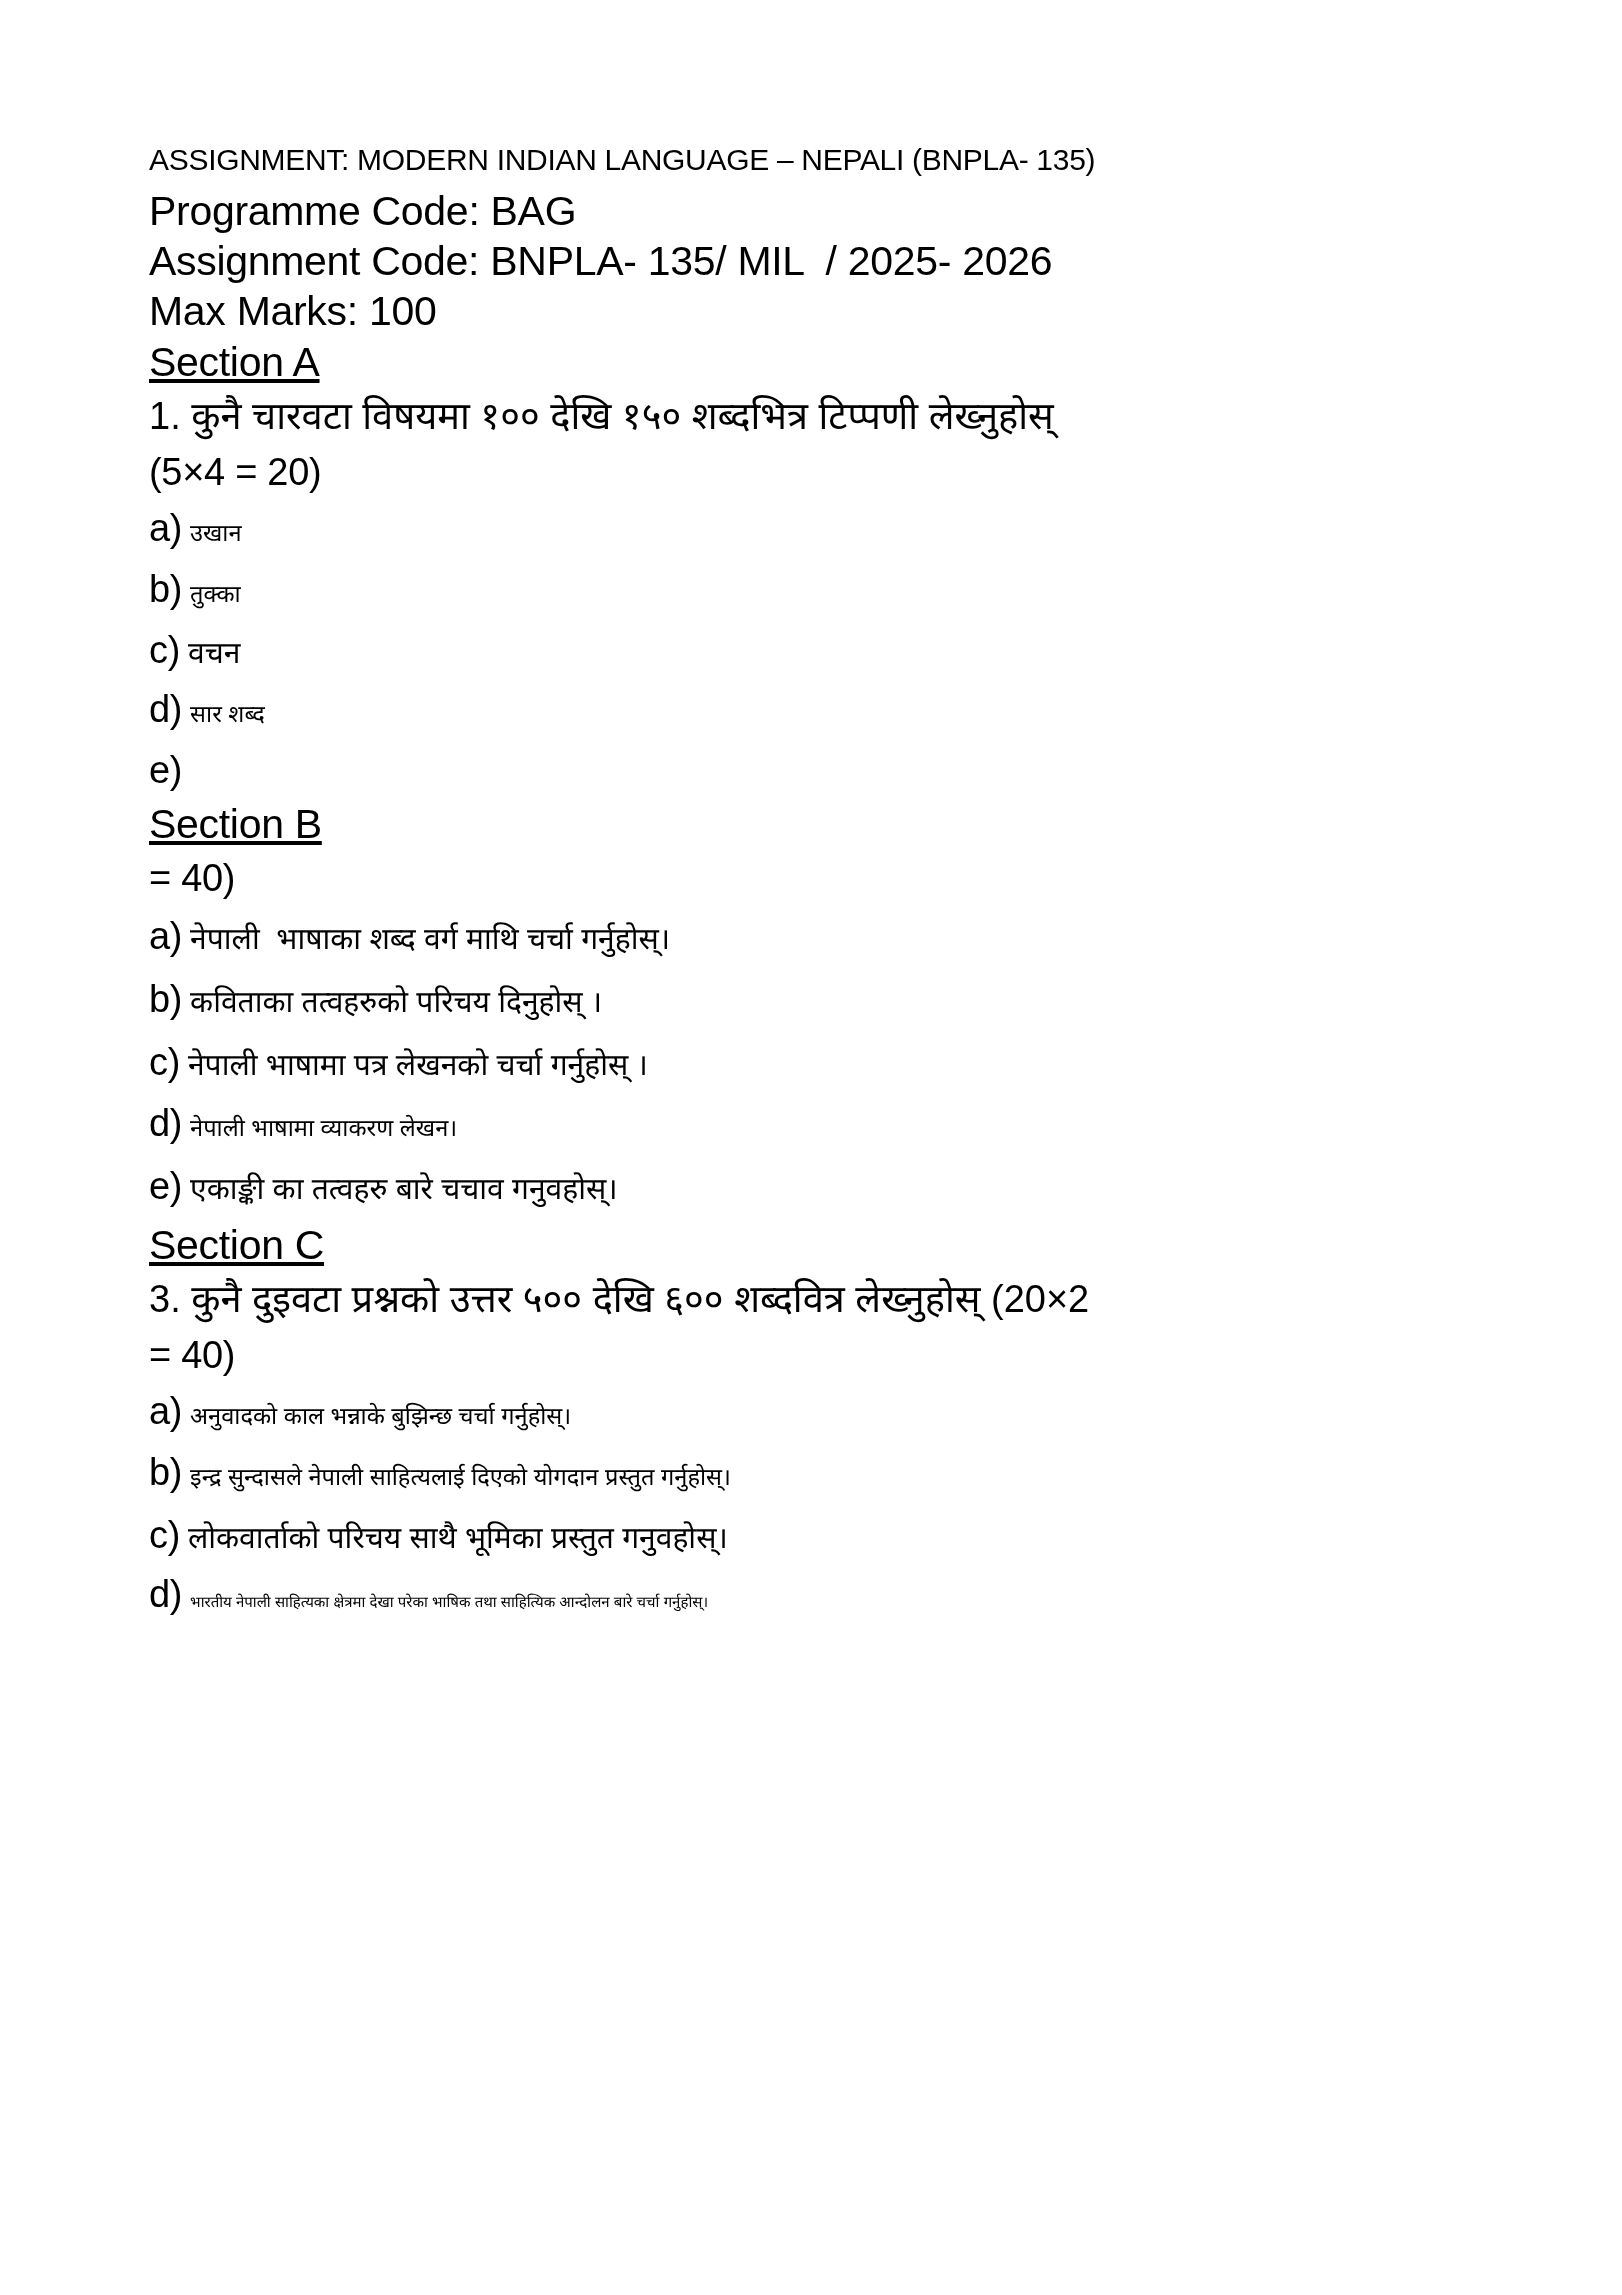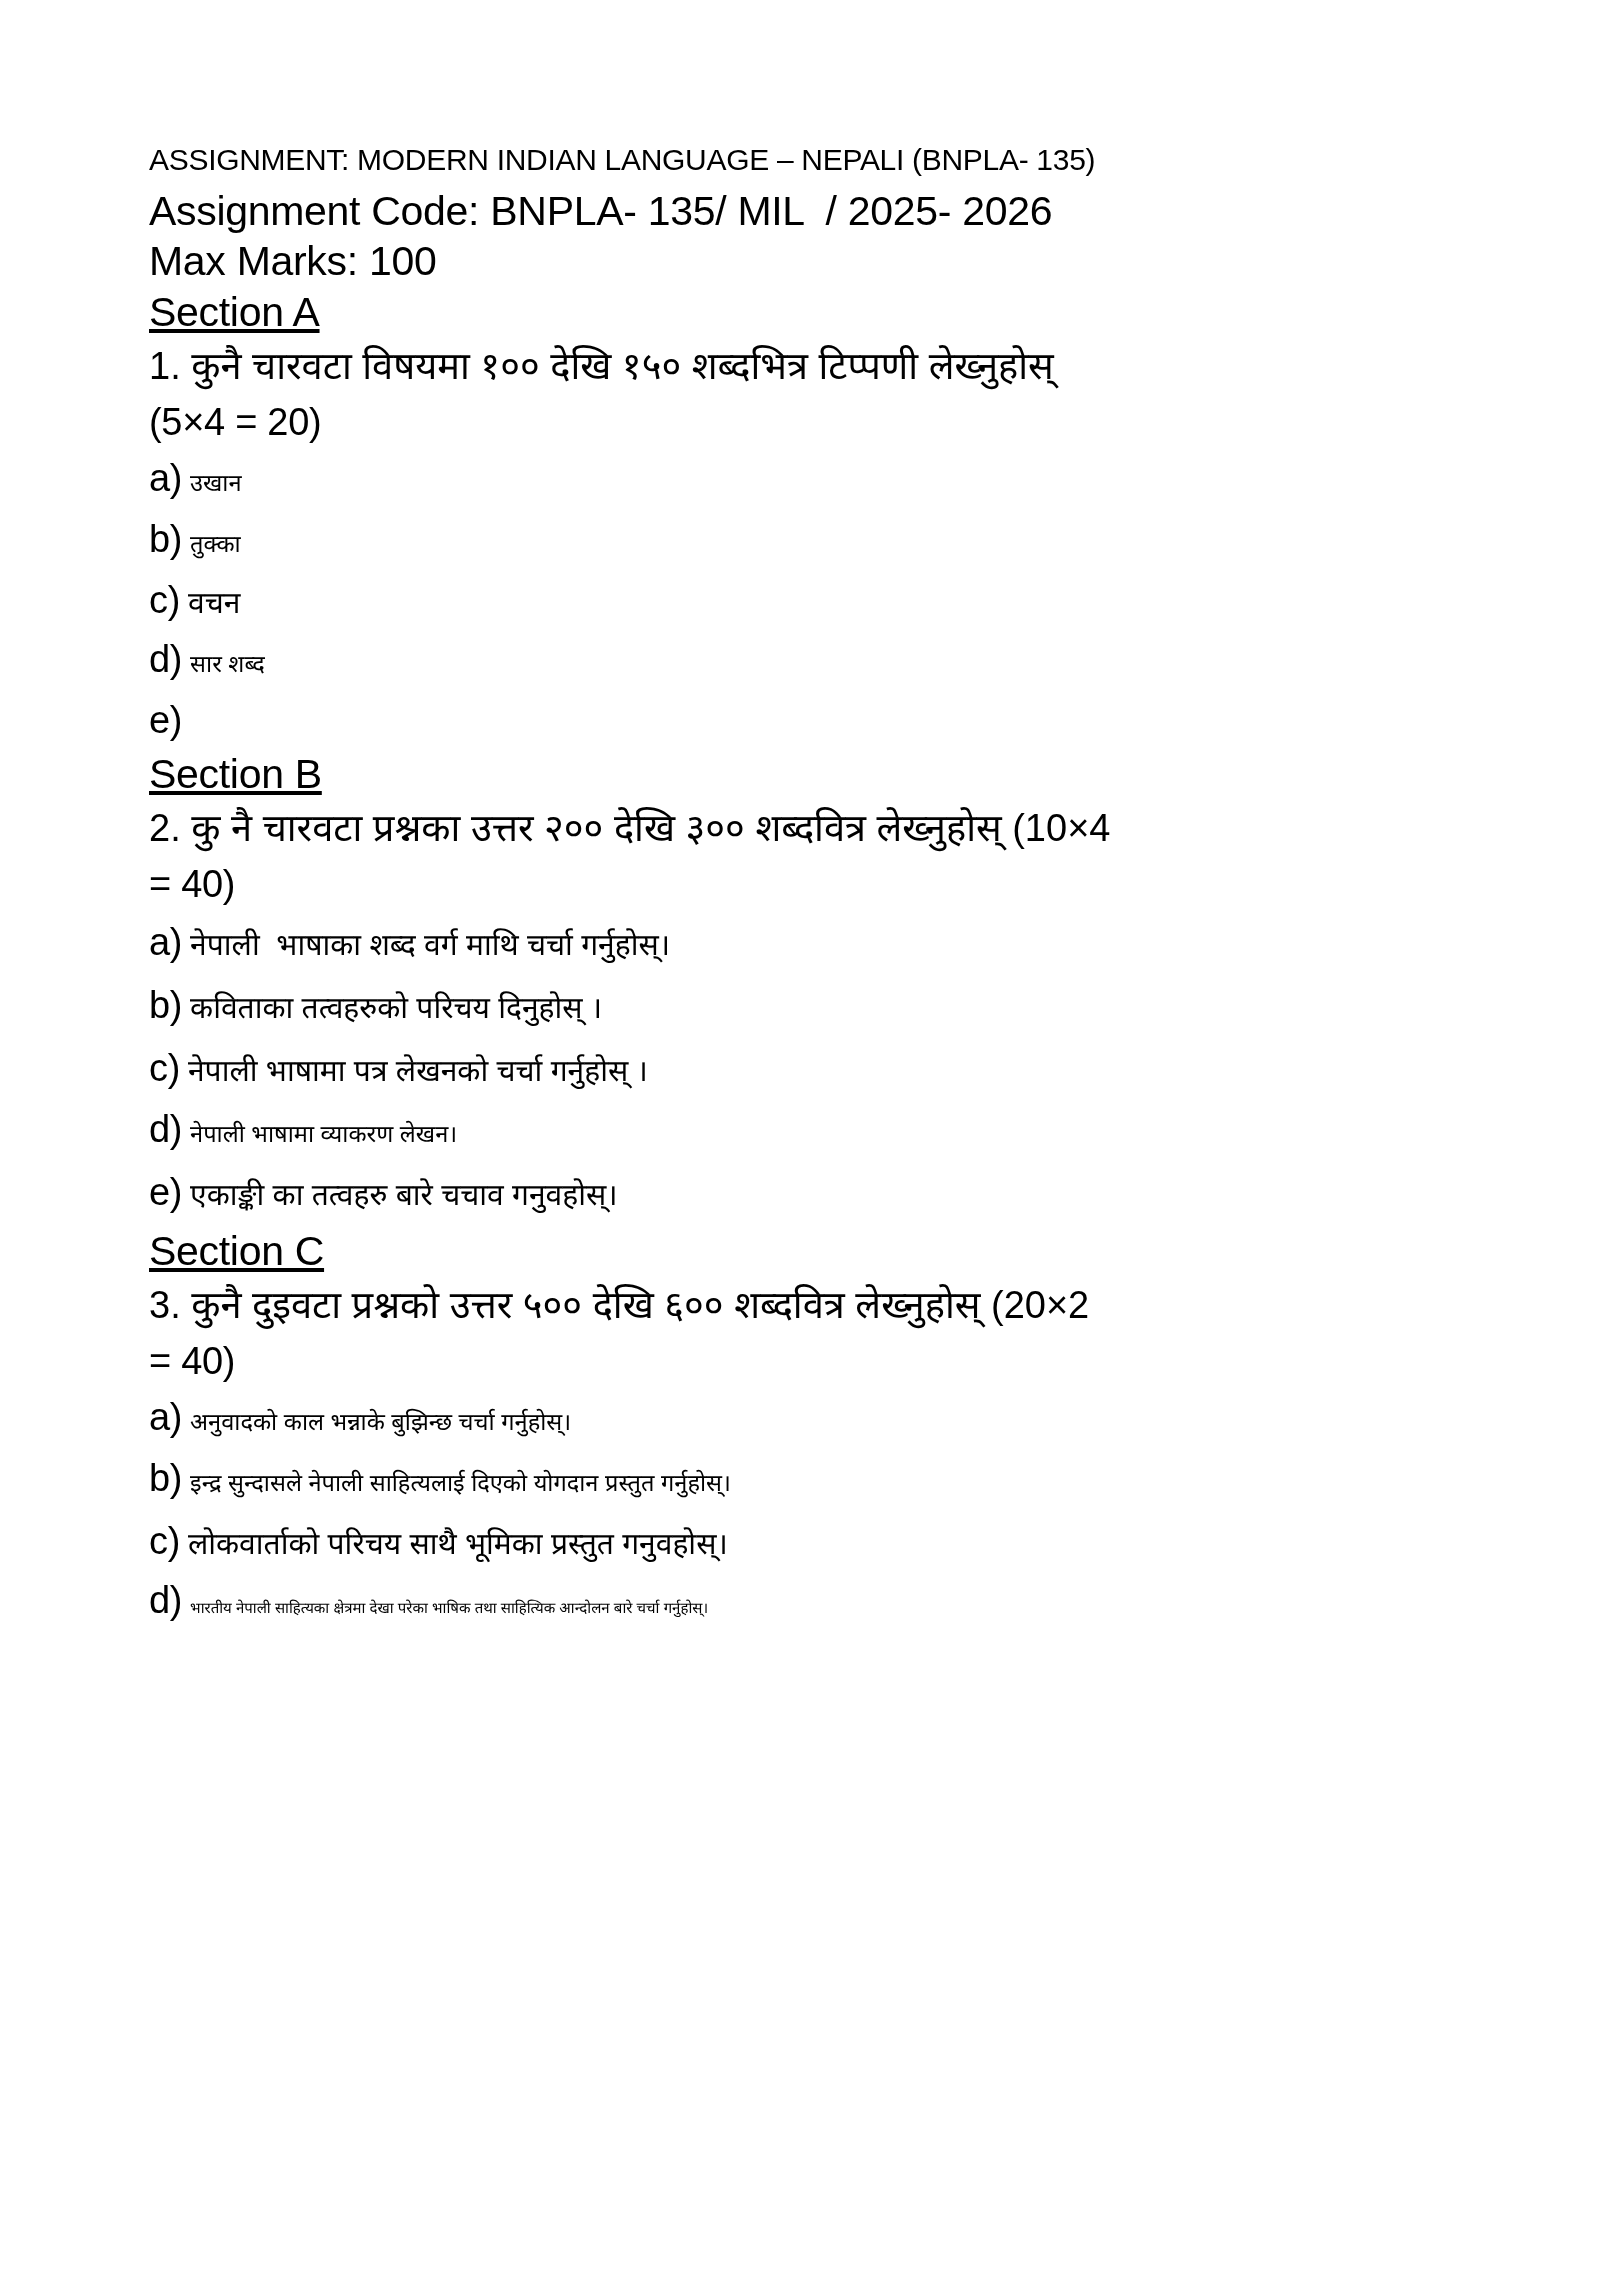--- a/index.html
+++ b/index.html
@@ -105,20 +105,21 @@
   .item.roomy { line-height: 60px; }
 </style>
 </head>
 <body>
 
 <div class="page">
   <div class="content">
 
     <div class="line latin title-line">ASSIGNMENT: MODERN INDIAN LANGUAGE – NEPALI (BNPLA- 135)</div>
 
+    <div class="line latin meta-line">Programme Code: BAG</div>
 
 
     <div class="line latin meta-line">Assignment Code: BNPLA- 135/ MIL  / 2025- 2026</div>
 
     <div class="line latin meta-line">Max Marks: 100</div>
 
     <div class="line latin section-line">Section A</div>
 
     <div class="line dev q-line">1. कुनै चारवटा विषयमा १०० देखि १५० शब्दभित्र टिप्पणी लेख्नुहोस्</div>
     <div class="line latin q-cont">(5×4 = 20)</div>
@@ -138,21 +139,20 @@
     <div class="item">
       <span class="marker latin">d)</span>
       <span class="body dev sz-sm">सार शब्द</span>
     </div>
     <div class="item">
       <span class="marker latin">e)</span>
     </div>
 
     <div class="line latin section-line">Section B</div>
 
-    <div class="line dev q-line">2. कु नै चारवटा प्रश्नका उत्तर २०० देखि ३०० शब्दवित्र लेख्नुहोस् (10×4</div>
     <div class="line latin q-cont">= 40)</div>
 
     <div class="item roomy">
       <span class="marker latin">a)</span>
       <span class="body dev sz-lg">नेपाली  भाषाका शब्द वर्ग माथि चर्चा गर्नुहोस्।</span>
     </div>
     <div class="item roomy">
       <span class="marker latin">b)</span>
       <span class="body dev sz-lg">कविताका तत्वहरुको परिचय दिनुहोस् ।</span>
     </div>

